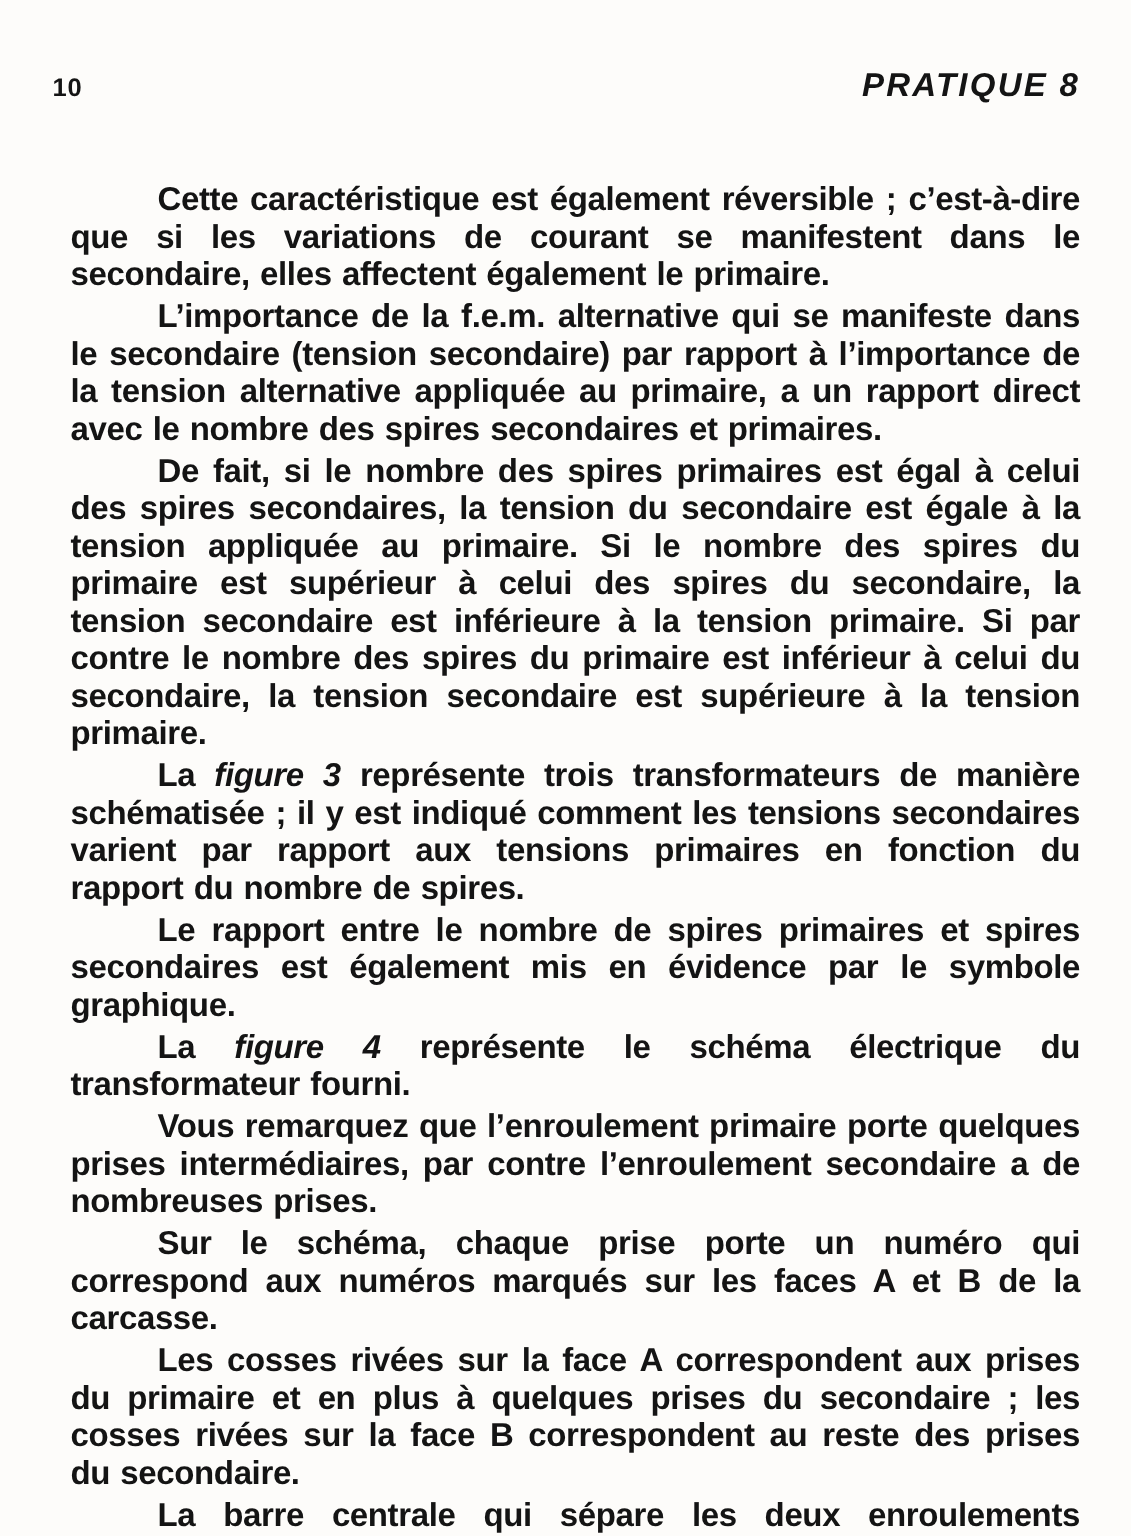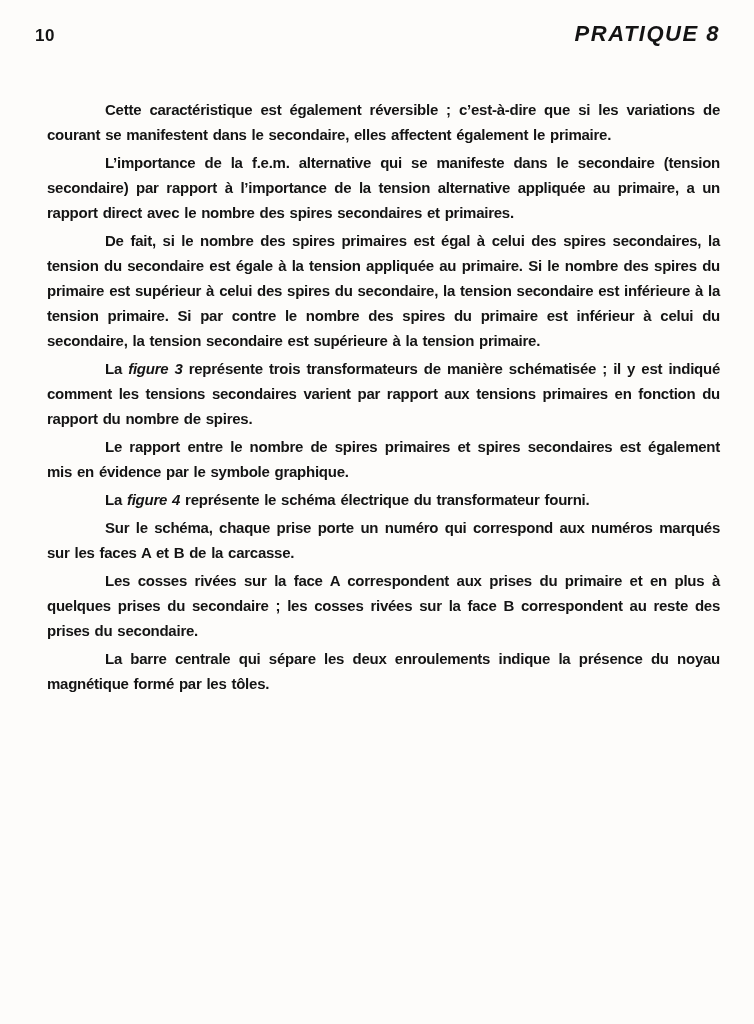--- a/index.html
+++ b/index.html
@@ -9,21 +9,21 @@
     background: #fdfcfa;
     overflow: hidden;
     font-family: "Liberation Sans", sans-serif;
     color: #141414;
     -webkit-font-smoothing: antialiased;
   }
   .page {
     box-sizing: border-box;
     width: 754px;
     height: 1024px;
-    padding: 21px 34px 20px 47px;
+    padding: 44px 34px 20px 47px;
     background: #fdfcfa;
   }
   .page-header {
     display: flex;
     justify-content: space-between;
     align-items: baseline;
     margin-bottom: 50px;
     margin-left: -12px; 
   }
   .page-number {
@@ -35,21 +35,21 @@
     font-size: 22px;
     font-weight: bold;
     font-style: italic;
     letter-spacing: 1.5px;
   }
   .page-body {
     width: 673px;
   }
   .para {
     margin: 0 0 3px 0;
-    font-size: 15px;
+    font-size: 22px;
     font-weight: bold;
     line-height: 25px;
     letter-spacing: -0.25px;
     word-spacing: 1px;
     text-align: justify;
     text-indent: 58px;
   }
   .para .em { font-style: italic; }
 </style>
 </head>
@@ -60,17 +60,18 @@
     <span class="page-number">10</span>
     <span class="running-title">PRATIQUE 8</span>
   </header>
   <main class="page-body">
       <p class="para"><span>Cette caractéristique est également réversible ; c’est-à-dire que si les variations de courant se manifestent dans le secondaire, elles affectent également le primaire.</span></p>
       <p class="para"><span>L’importance de la f.e.m. alternative qui se manifeste dans le secondaire (tension secondaire) par rapport à l’importance de la tension alternative appliquée au primaire, a un rapport direct avec le nombre des spires secondaires et primaires.</span></p>
       <p class="para"><span>De fait, si le nombre des spires primaires est égal à celui des spires secondaires, la tension du secondaire est égale à la tension appliquée au primaire. Si le nombre des spires du primaire est supérieur à celui des spires du secondaire, la tension secondaire est inférieure à la tension primaire. Si par contre le nombre des spires du primaire est inférieur à celui du secondaire, la tension secondaire est supérieure à la tension primaire.</span></p>
       <p class="para"><span>La </span><span class="em">figure 3</span><span> représente trois transformateurs de manière schématisée ; il y est indiqué comment les tensions secondaires varient par rapport aux tensions primaires en fonction du rapport du nombre de spires.</span></p>
       <p class="para"><span>Le rapport entre le nombre de spires primaires et spires secondaires est également mis en évidence par le symbole graphique.</span></p>
       <p class="para"><span>La </span><span class="em">figure 4</span><span> représente le schéma électrique du transformateur fourni.</span></p>
+      <p class="para"><span>Vous remarquez que l’enroulement primaire porte quelques prises intermédiaires, par contre l’enroulement secondaire a de nombreuses prises.</span></p>
       <p class="para"><span>Sur le schéma, chaque prise porte un numéro qui correspond aux numéros marqués sur les faces A et B de la carcasse.</span></p>
       <p class="para"><span>Les cosses rivées sur la face A correspondent aux prises du primaire et en plus à quelques prises du secondaire ; les cosses rivées sur la face B correspondent au reste des prises du secondaire.</span></p>
       <p class="para"><span>La barre centrale qui sépare les deux enroulements indique la présence du noyau magnétique formé par les tôles.</span></p>
     </main>
 </div>
 
 </body></html>

